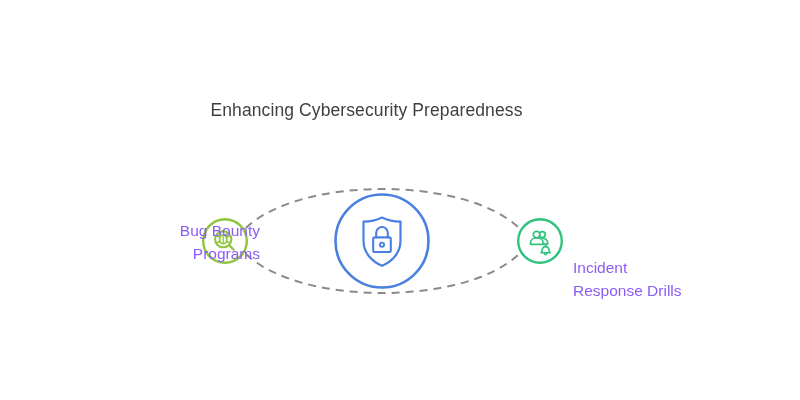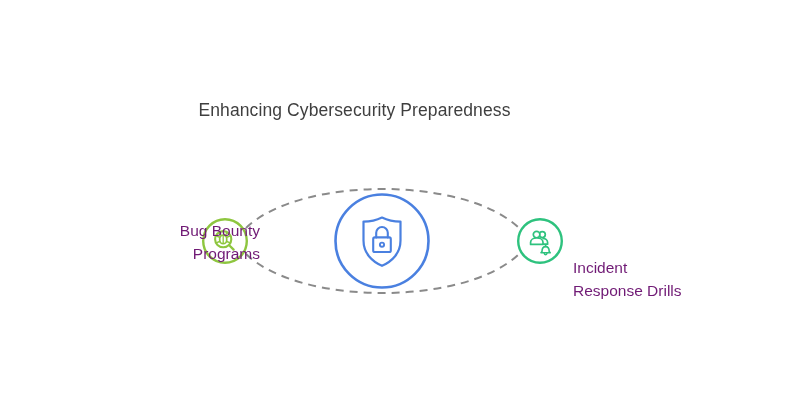--- a/index.html
+++ b/index.html
@@ -14,42 +14,42 @@
   }
   #canvas {
     position: relative;
     width: 800px;
     height: 400px;
     background: #ffffff;
     overflow: hidden;
   }
   #diagram-title {
     position: absolute;
-    left: 0;
+    left: 12px;
     top: 98px;
     width: 709px;
     text-align: center;
     font-size: 17.5px;
     font-weight: 400;
     color: #3f3f3f;
     letter-spacing: 0.1px;
     line-height: 24px;
   }
   #graphic {
     position: absolute;
     left: 0;
     top: 0;
     width: 800px;
     height: 400px;
   }
   .node-label {
     position: absolute;
     font-size: 15.5px;
     font-weight: 400;
-    color: #701a75;
+    color: #8b5cf6;
     line-height: 23px;
     white-space: pre-line;
   }
   #label-left {
     right: 540px;      
     top: 219px;
     width: 200px;
     text-align: right;
   }
   #label-right {

